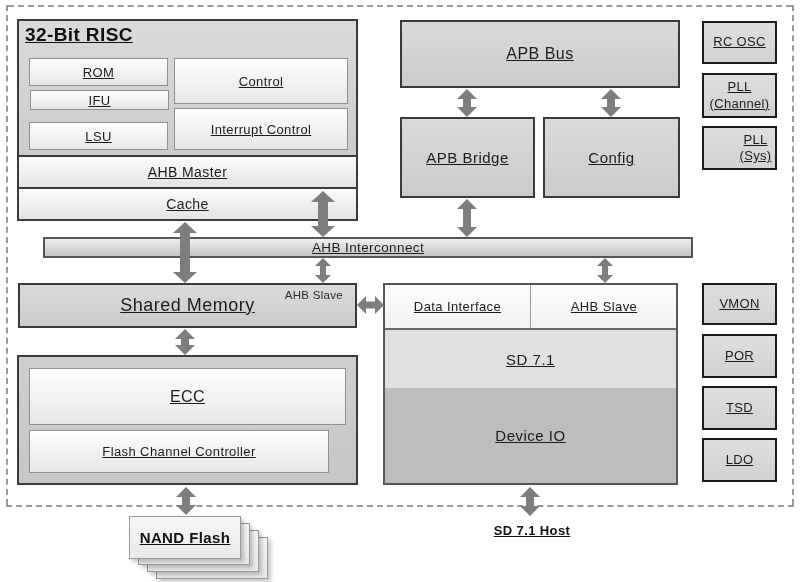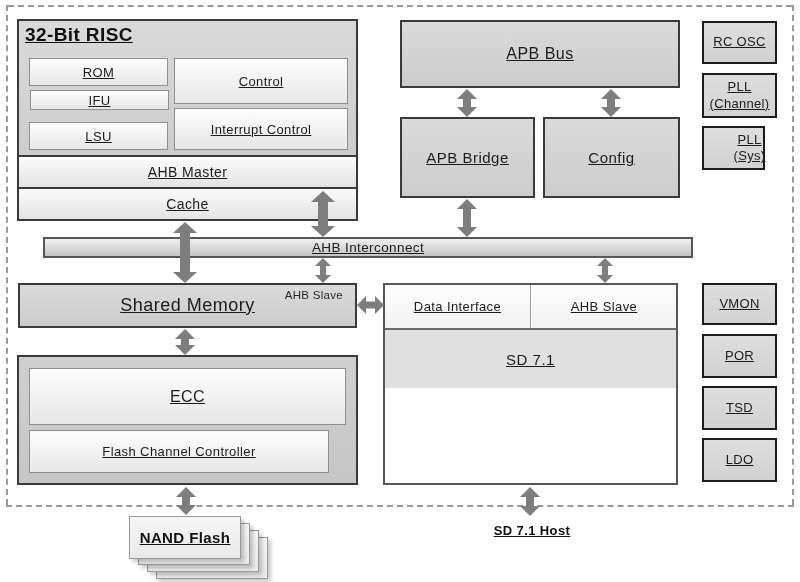--- a/index.html
+++ b/index.html
@@ -102,33 +102,34 @@
   </div>
   <div class="abs row center" style="left:17px;top:155px;width:341px;height:34px;">AHB Master</div>
   <div class="abs row center" style="left:17px;top:187px;width:341px;height:34px;">Cache</div>
 
   <div class="abs block center" style="left:400px;top:20px;width:280px;height:68px;font-size:16px;letter-spacing:.5px;">APB Bus</div>
   <div class="abs block center" style="left:400px;top:117px;width:135px;height:81px;font-size:15px;letter-spacing:.5px;">APB Bridge</div>
   <div class="abs block center" style="left:543px;top:117px;width:137px;height:81px;font-size:15px;letter-spacing:.5px;">Config</div>
 
   <div class="abs pin center" style="left:702px;top:21px;width:75px;height:43px;">RC OSC</div>
   <div class="abs pin center" style="left:702px;top:73px;width:75px;height:45px;">PLL (Channel)</div>
-  <div class="abs pin center" style="left:702px;top:126px;width:63px;height:44px;padding-left:32px;">PLL (Sys)</div>
+  <div class="abs pin center" style="left:702px;top:126px;width:75px;height:44px;padding-left:32px;">PLL (Sys)</div>
 
   <div class="abs bar center" style="left:18px;top:237px;width:650px;height:21px;margin-left:25px;">AHB Interconnect</div>
 
   <div class="abs block center" style="left:18px;top:283px;width:339px;height:45px;font-size:18px;letter-spacing:.5px;">
     <span>Shared Memory</span>
     <span class="tag">AHB Slave</span>
   </div>
 
   <div class="abs" style="left:383px;top:283px;width:295px;height:202px;border:2px solid #565656;">
     <div class="abs sd-cell center" style="left:0;top:0;width:146px;height:43px;border-right:1px solid #9a9a9a;">Data Interface</div>
     <div class="abs sd-cell center" style="left:147px;top:0;width:144px;height:43px;">AHB Slave</div>
     <div class="abs center" style="left:0;top:43px;width:291px;height:60px;background:#e0e0e0;border-top:2px solid #6a6a6a;font-size:15px;letter-spacing:.5px;">SD 7.1</div>
+    <div class="abs center" style="left:0;top:103px;width:291px;height:95px;background:#bdbdbd;font-size:15px;letter-spacing:.5px;">Device IO</div>
   </div>
 
   <div class="abs pin center" style="left:702px;top:283px;width:75px;height:42px;">VMON</div>
   <div class="abs pin center" style="left:702px;top:334px;width:75px;height:44px;">POR</div>
   <div class="abs pin center" style="left:702px;top:386px;width:75px;height:44px;">TSD</div>
   <div class="abs pin center" style="left:702px;top:438px;width:75px;height:44px;">LDO</div>
 
   <div class="abs block" style="left:17px;top:355px;width:341px;height:130px;background:linear-gradient(#cfcfcf,#c6c6c6);">
     <div class="abs inner center" style="left:10px;top:11px;width:317px;height:57px;font-size:16px;">ECC</div>
     <div class="abs inner center" style="left:10px;top:73px;width:300px;height:43px;">Flash Channel Controller</div>

